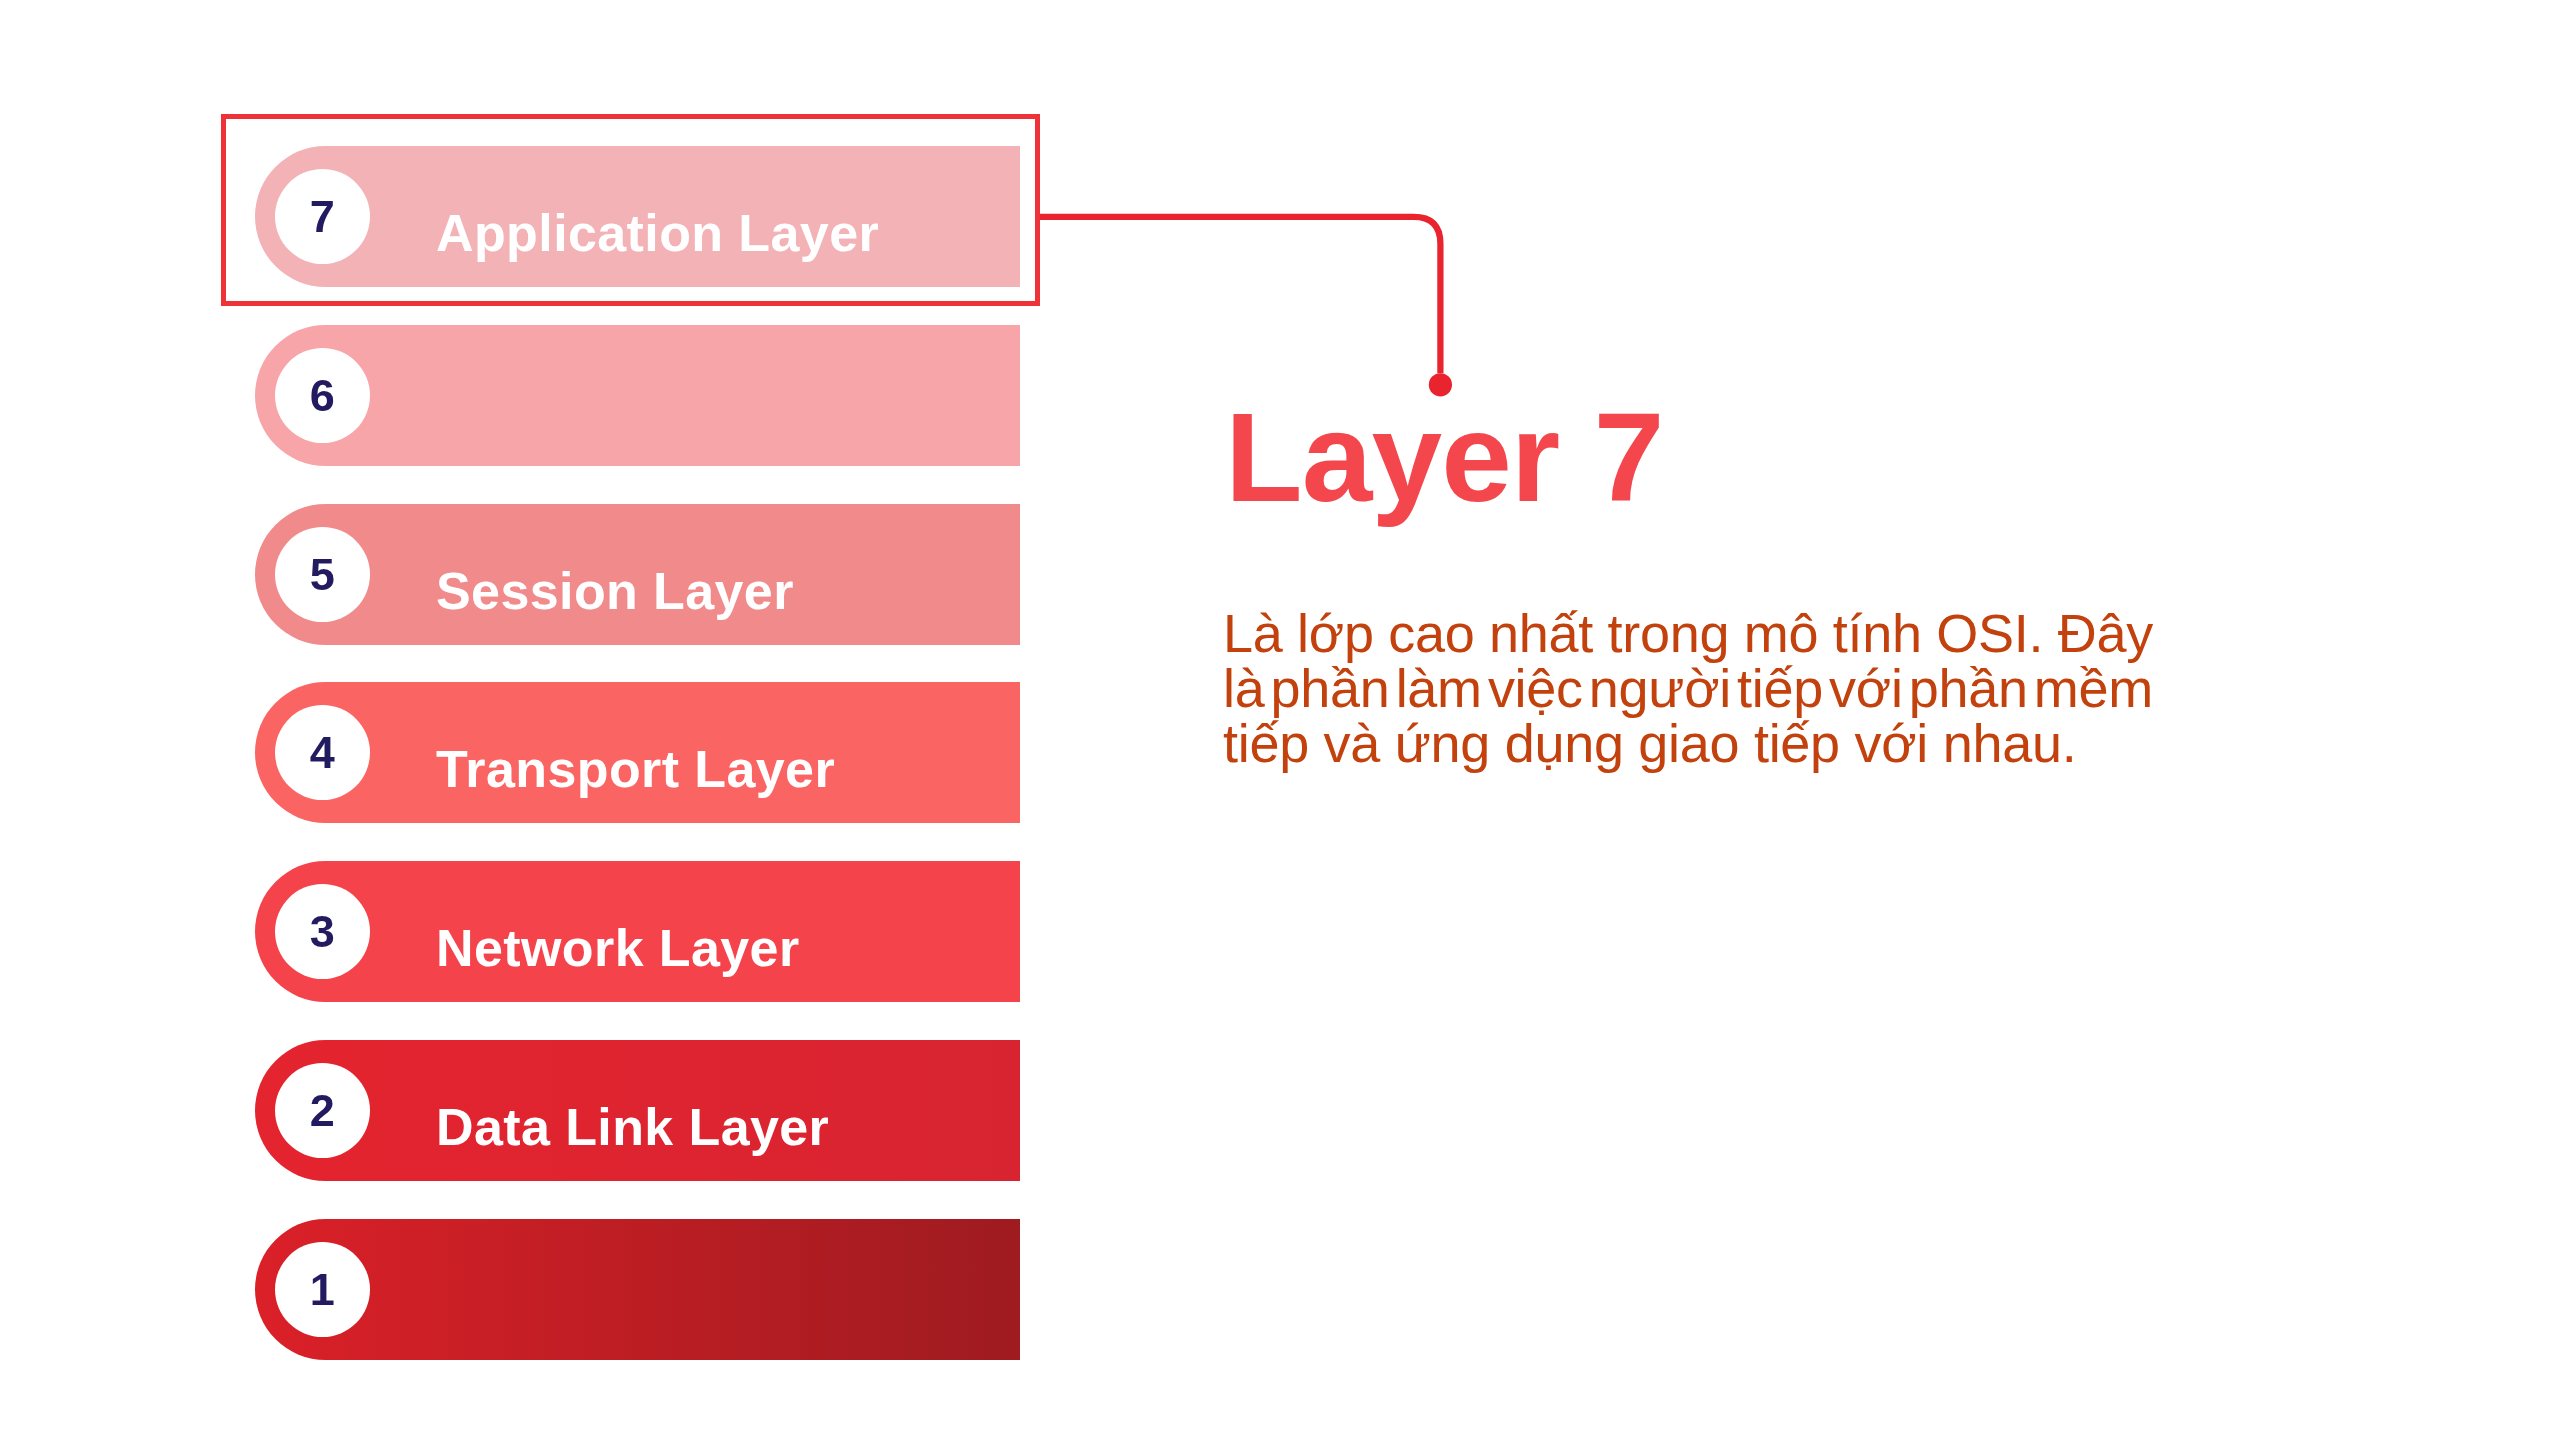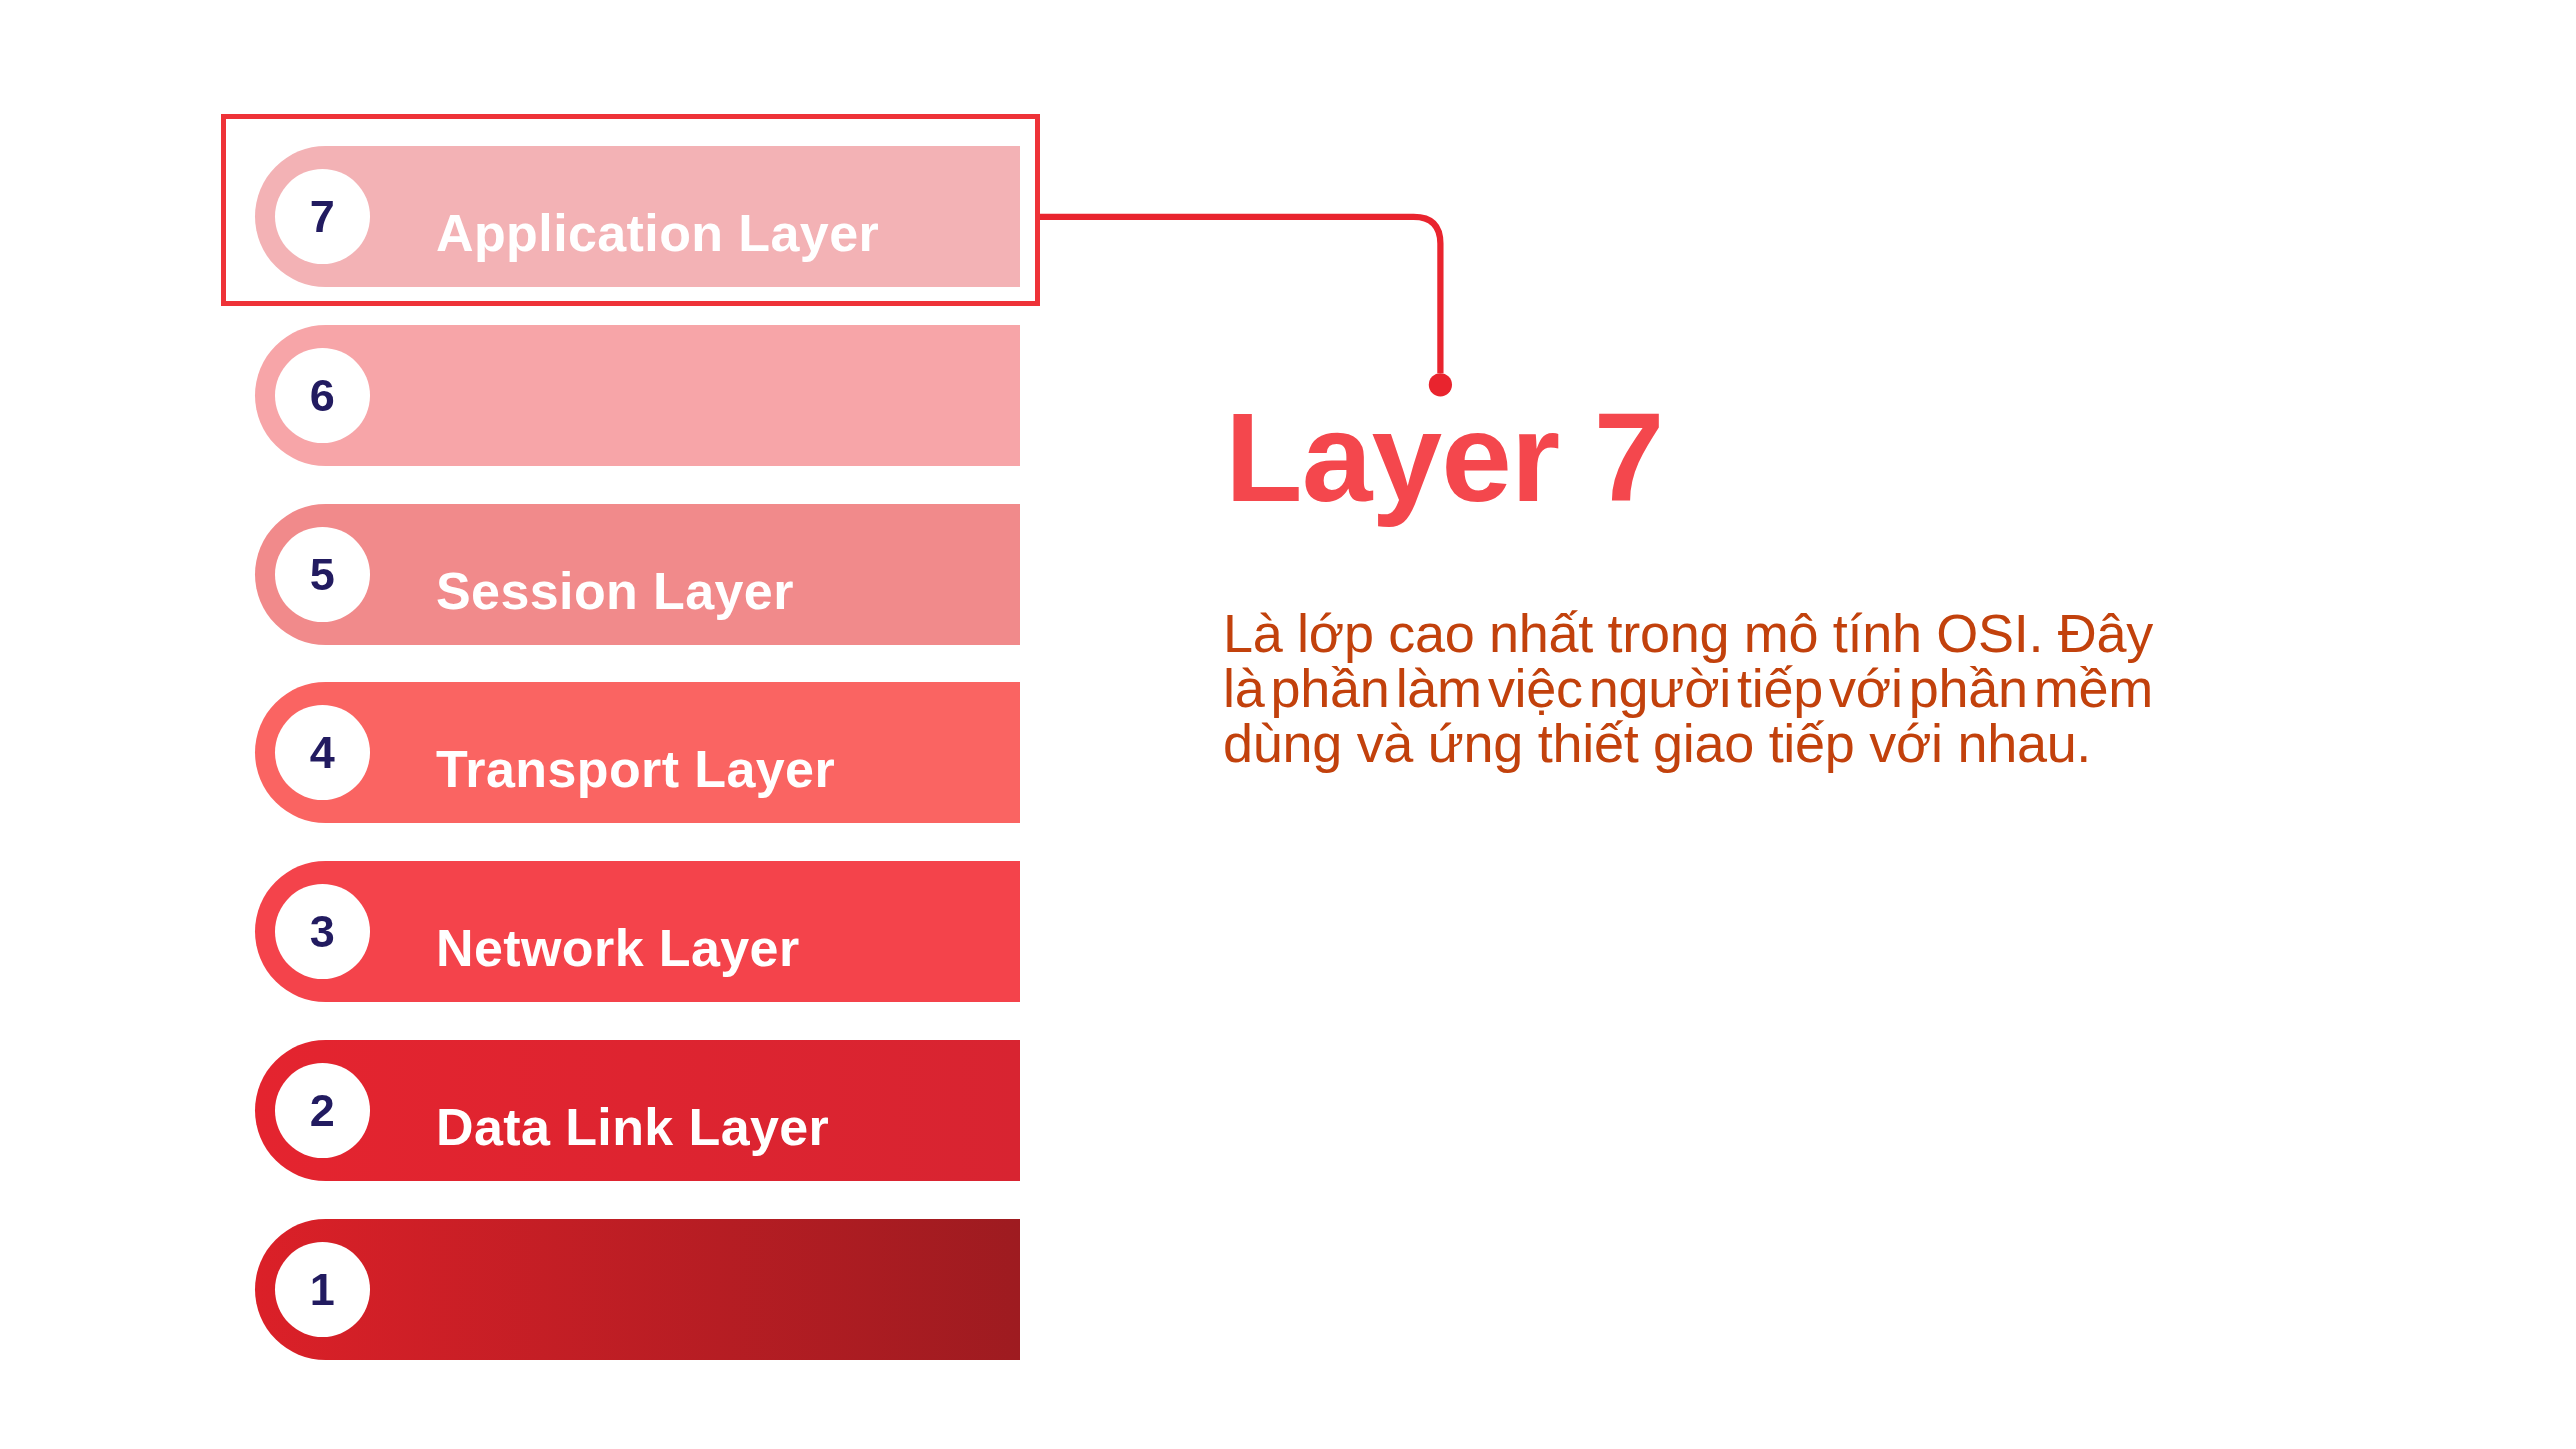--- a/index.html
+++ b/index.html
@@ -187,17 +187,17 @@
         <span>là</span>
         <span>phần</span>
         <span>làm</span>
         <span>việc</span>
         <span>người</span>
         <span>tiếp</span>
         <span>với</span>
         <span>phần</span>
         <span>mềm</span>
       </div>
-    <div class="desc-line last"><span>dùng và ứng thiết giao tiếp với nhau.</span></div>
+    <div class="desc-line last"><span>tiếp và ứng dụng giao tiếp với nhau.</span></div>
   </div>
 
 </div>
 
 
 </body></html>

